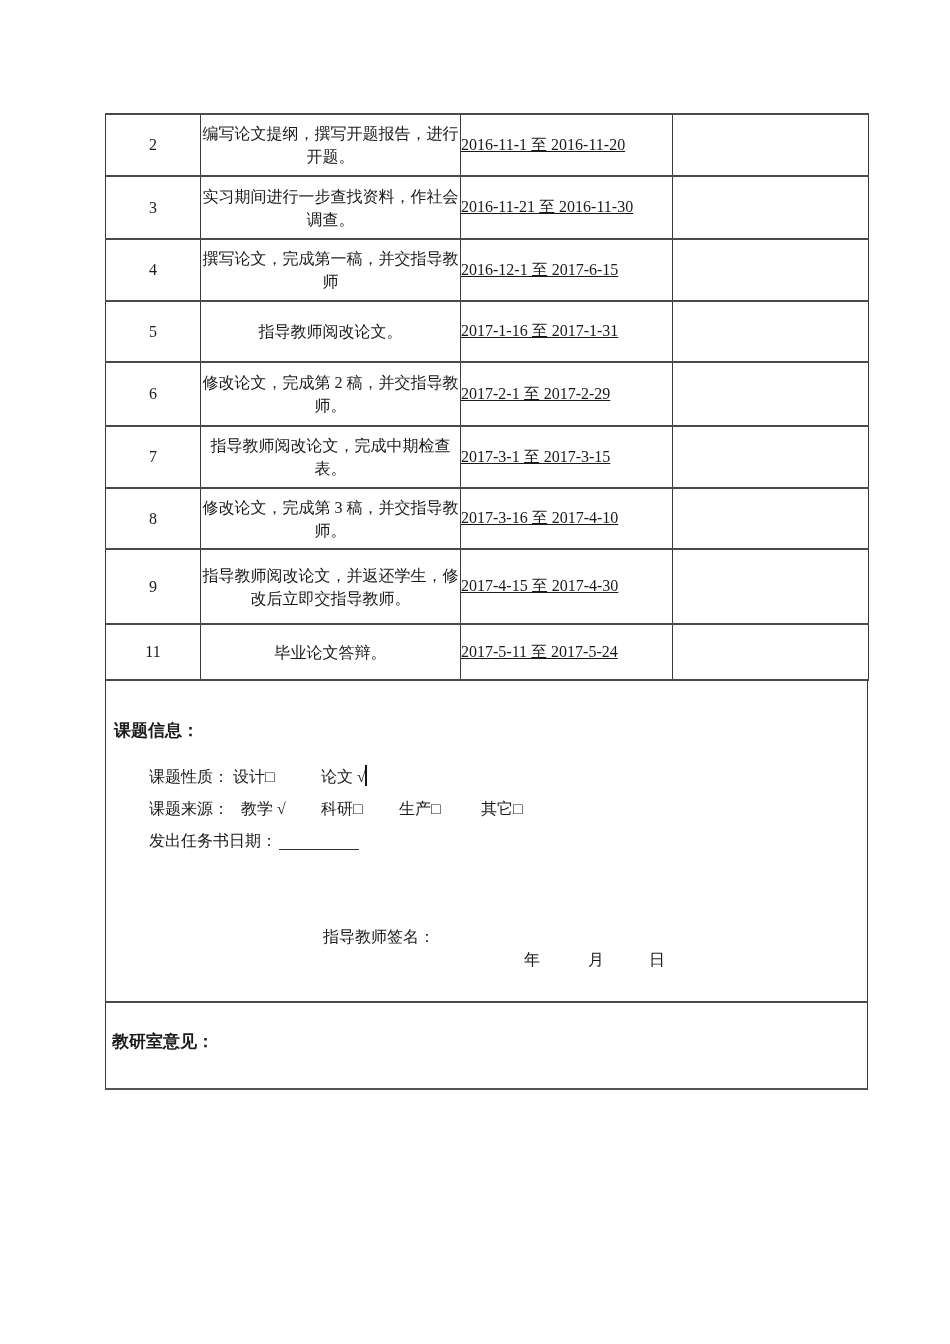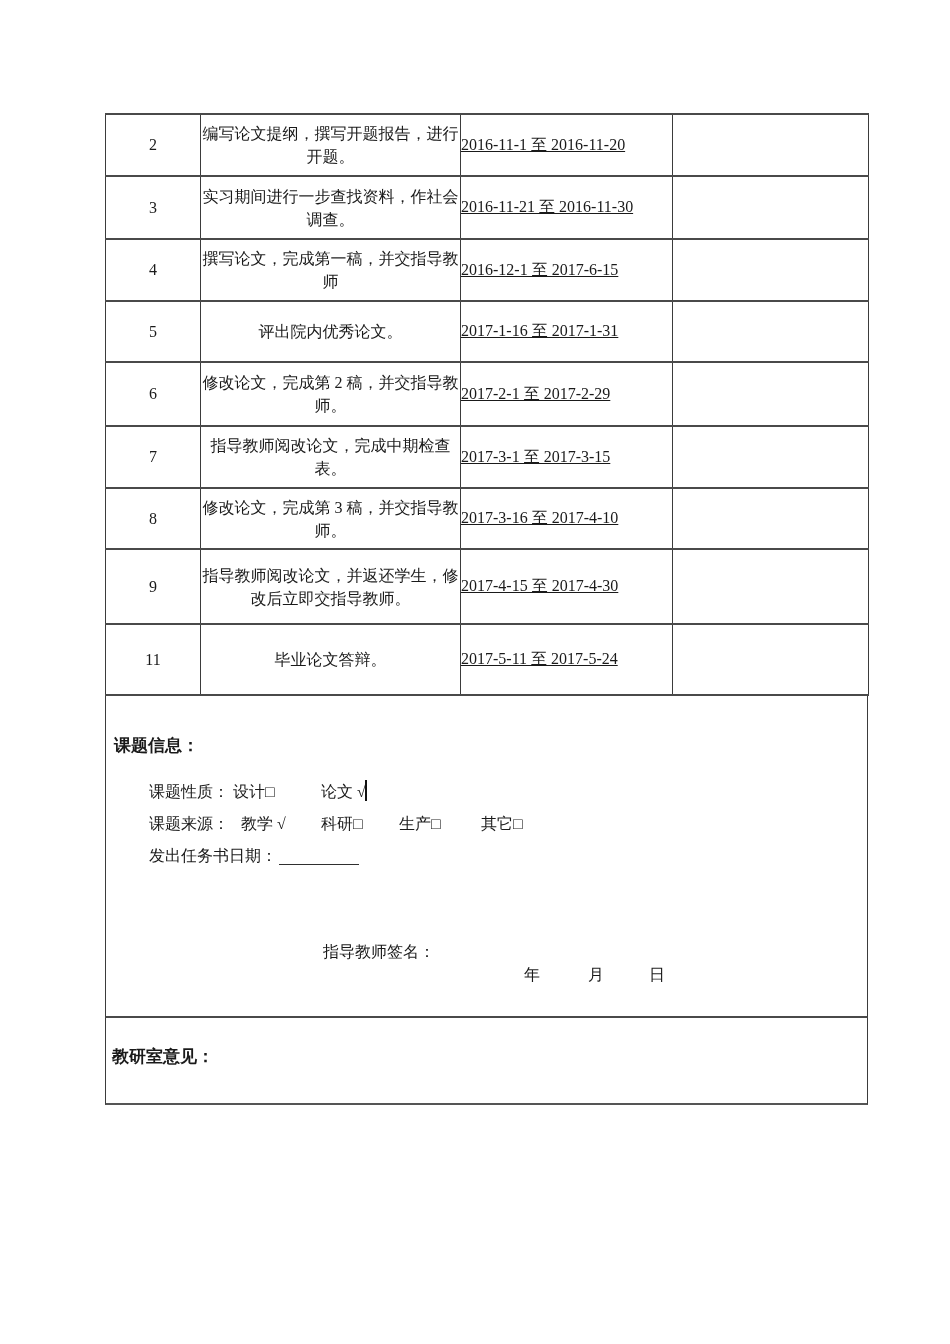--- a/index.html
+++ b/index.html
@@ -88,21 +88,21 @@
           <td class="c-note"></td>
         </tr>
         <tr style="height:62px">
           <td class="c-no">4</td>
           <td class="c-task">撰写论文，完成第一稿，并交指导教师</td>
           <td class="c-date">2016-12-1 至 2017-6-15</td>
           <td class="c-note"></td>
         </tr>
         <tr style="height:61px">
           <td class="c-no">5</td>
-          <td class="c-task">评出院内优秀论文。</td>
+          <td class="c-task">指导教师阅改论文。</td>
           <td class="c-date">2017-1-16 至 2017-1-31</td>
           <td class="c-note"></td>
         </tr>
         <tr style="height:64px">
           <td class="c-no">6</td>
           <td class="c-task">修改论文，完成第 2 稿，并交指导教师。</td>
           <td class="c-date">2017-2-1 至 2017-2-29</td>
           <td class="c-note"></td>
         </tr>
         <tr style="height:62px">
@@ -116,21 +116,21 @@
           <td class="c-task">修改论文，完成第 3 稿，并交指导教师。</td>
           <td class="c-date">2017-3-16 至 2017-4-10</td>
           <td class="c-note"></td>
         </tr>
         <tr style="height:75px">
           <td class="c-no">9</td>
           <td class="c-task">指导教师阅改论文，并返还学生，修改后立即交指导教师。</td>
           <td class="c-date">2017-4-15 至 2017-4-30</td>
           <td class="c-note"></td>
         </tr>
-        <tr style="height:71px">
+        <tr style="height:56px">
           <td class="c-no">11</td>
           <td class="c-task">毕业论文答辩。</td>
           <td class="c-date">2017-5-11 至 2017-5-24</td>
           <td class="c-note"></td>
         </tr>
       </tbody>
     </table>
 
     <div class="box" id="topic-box">
       <span class="abs bold-head" style="left:8px;top:38px">课题信息：</span>

